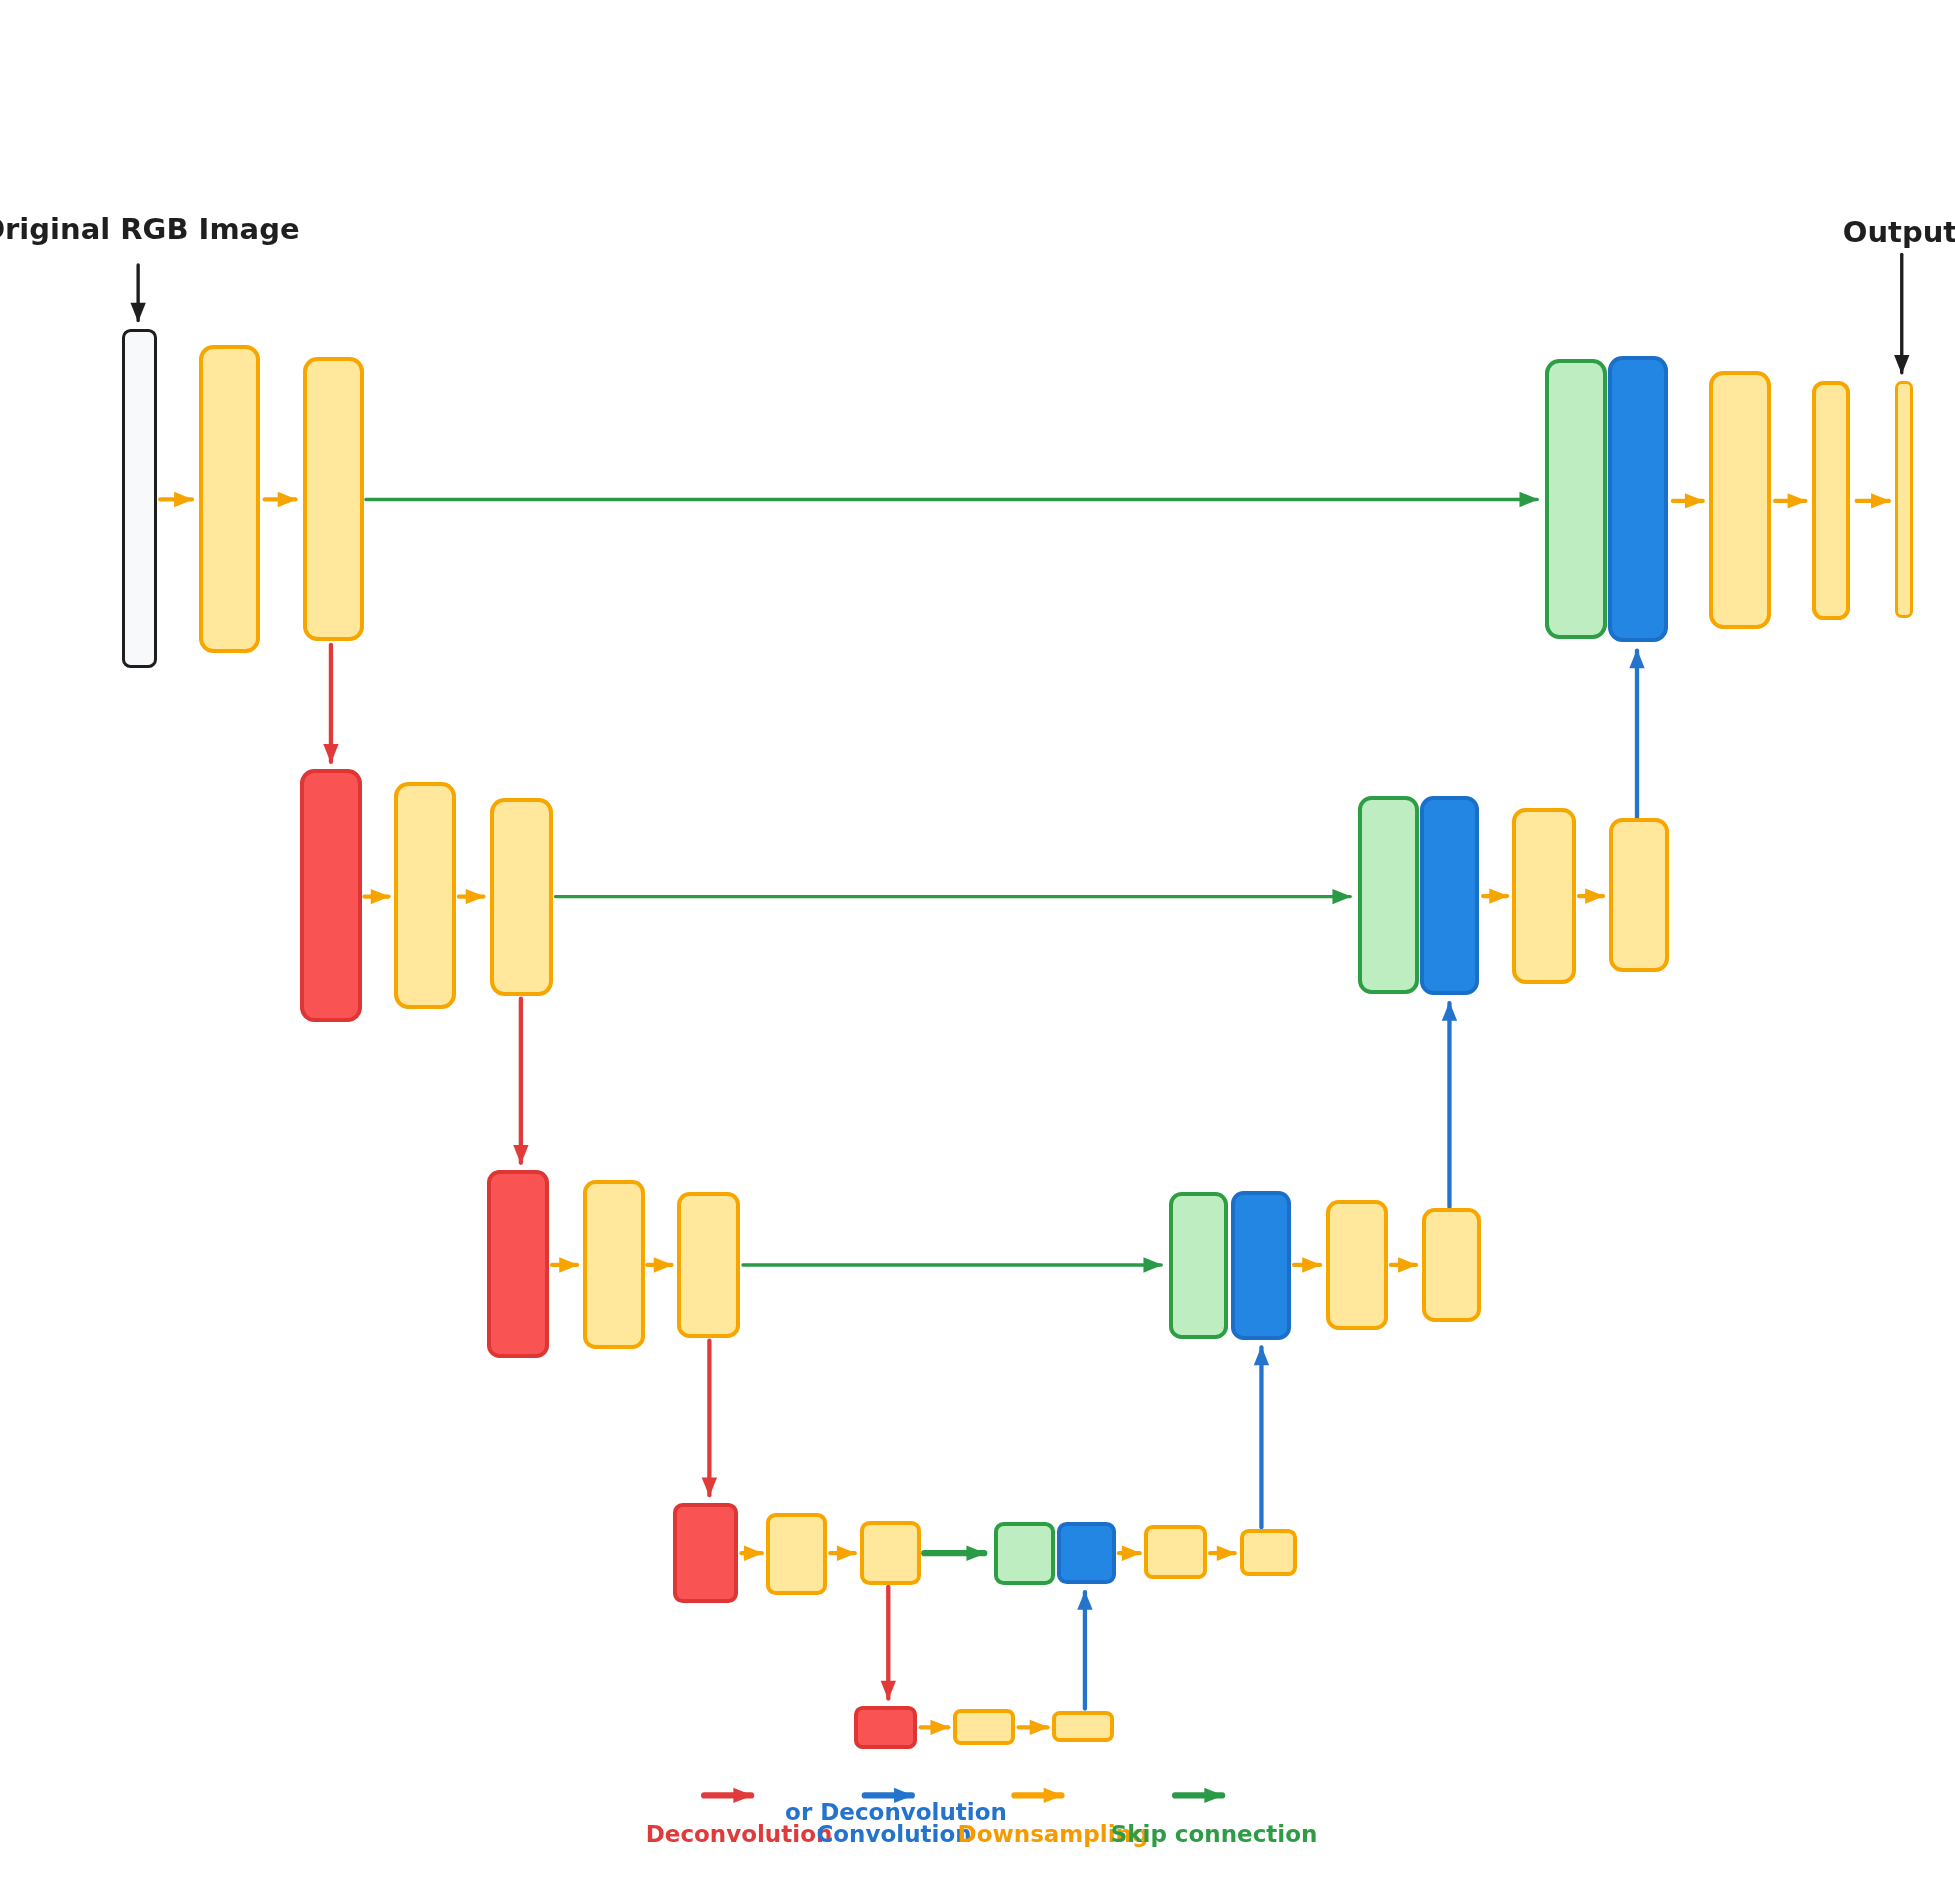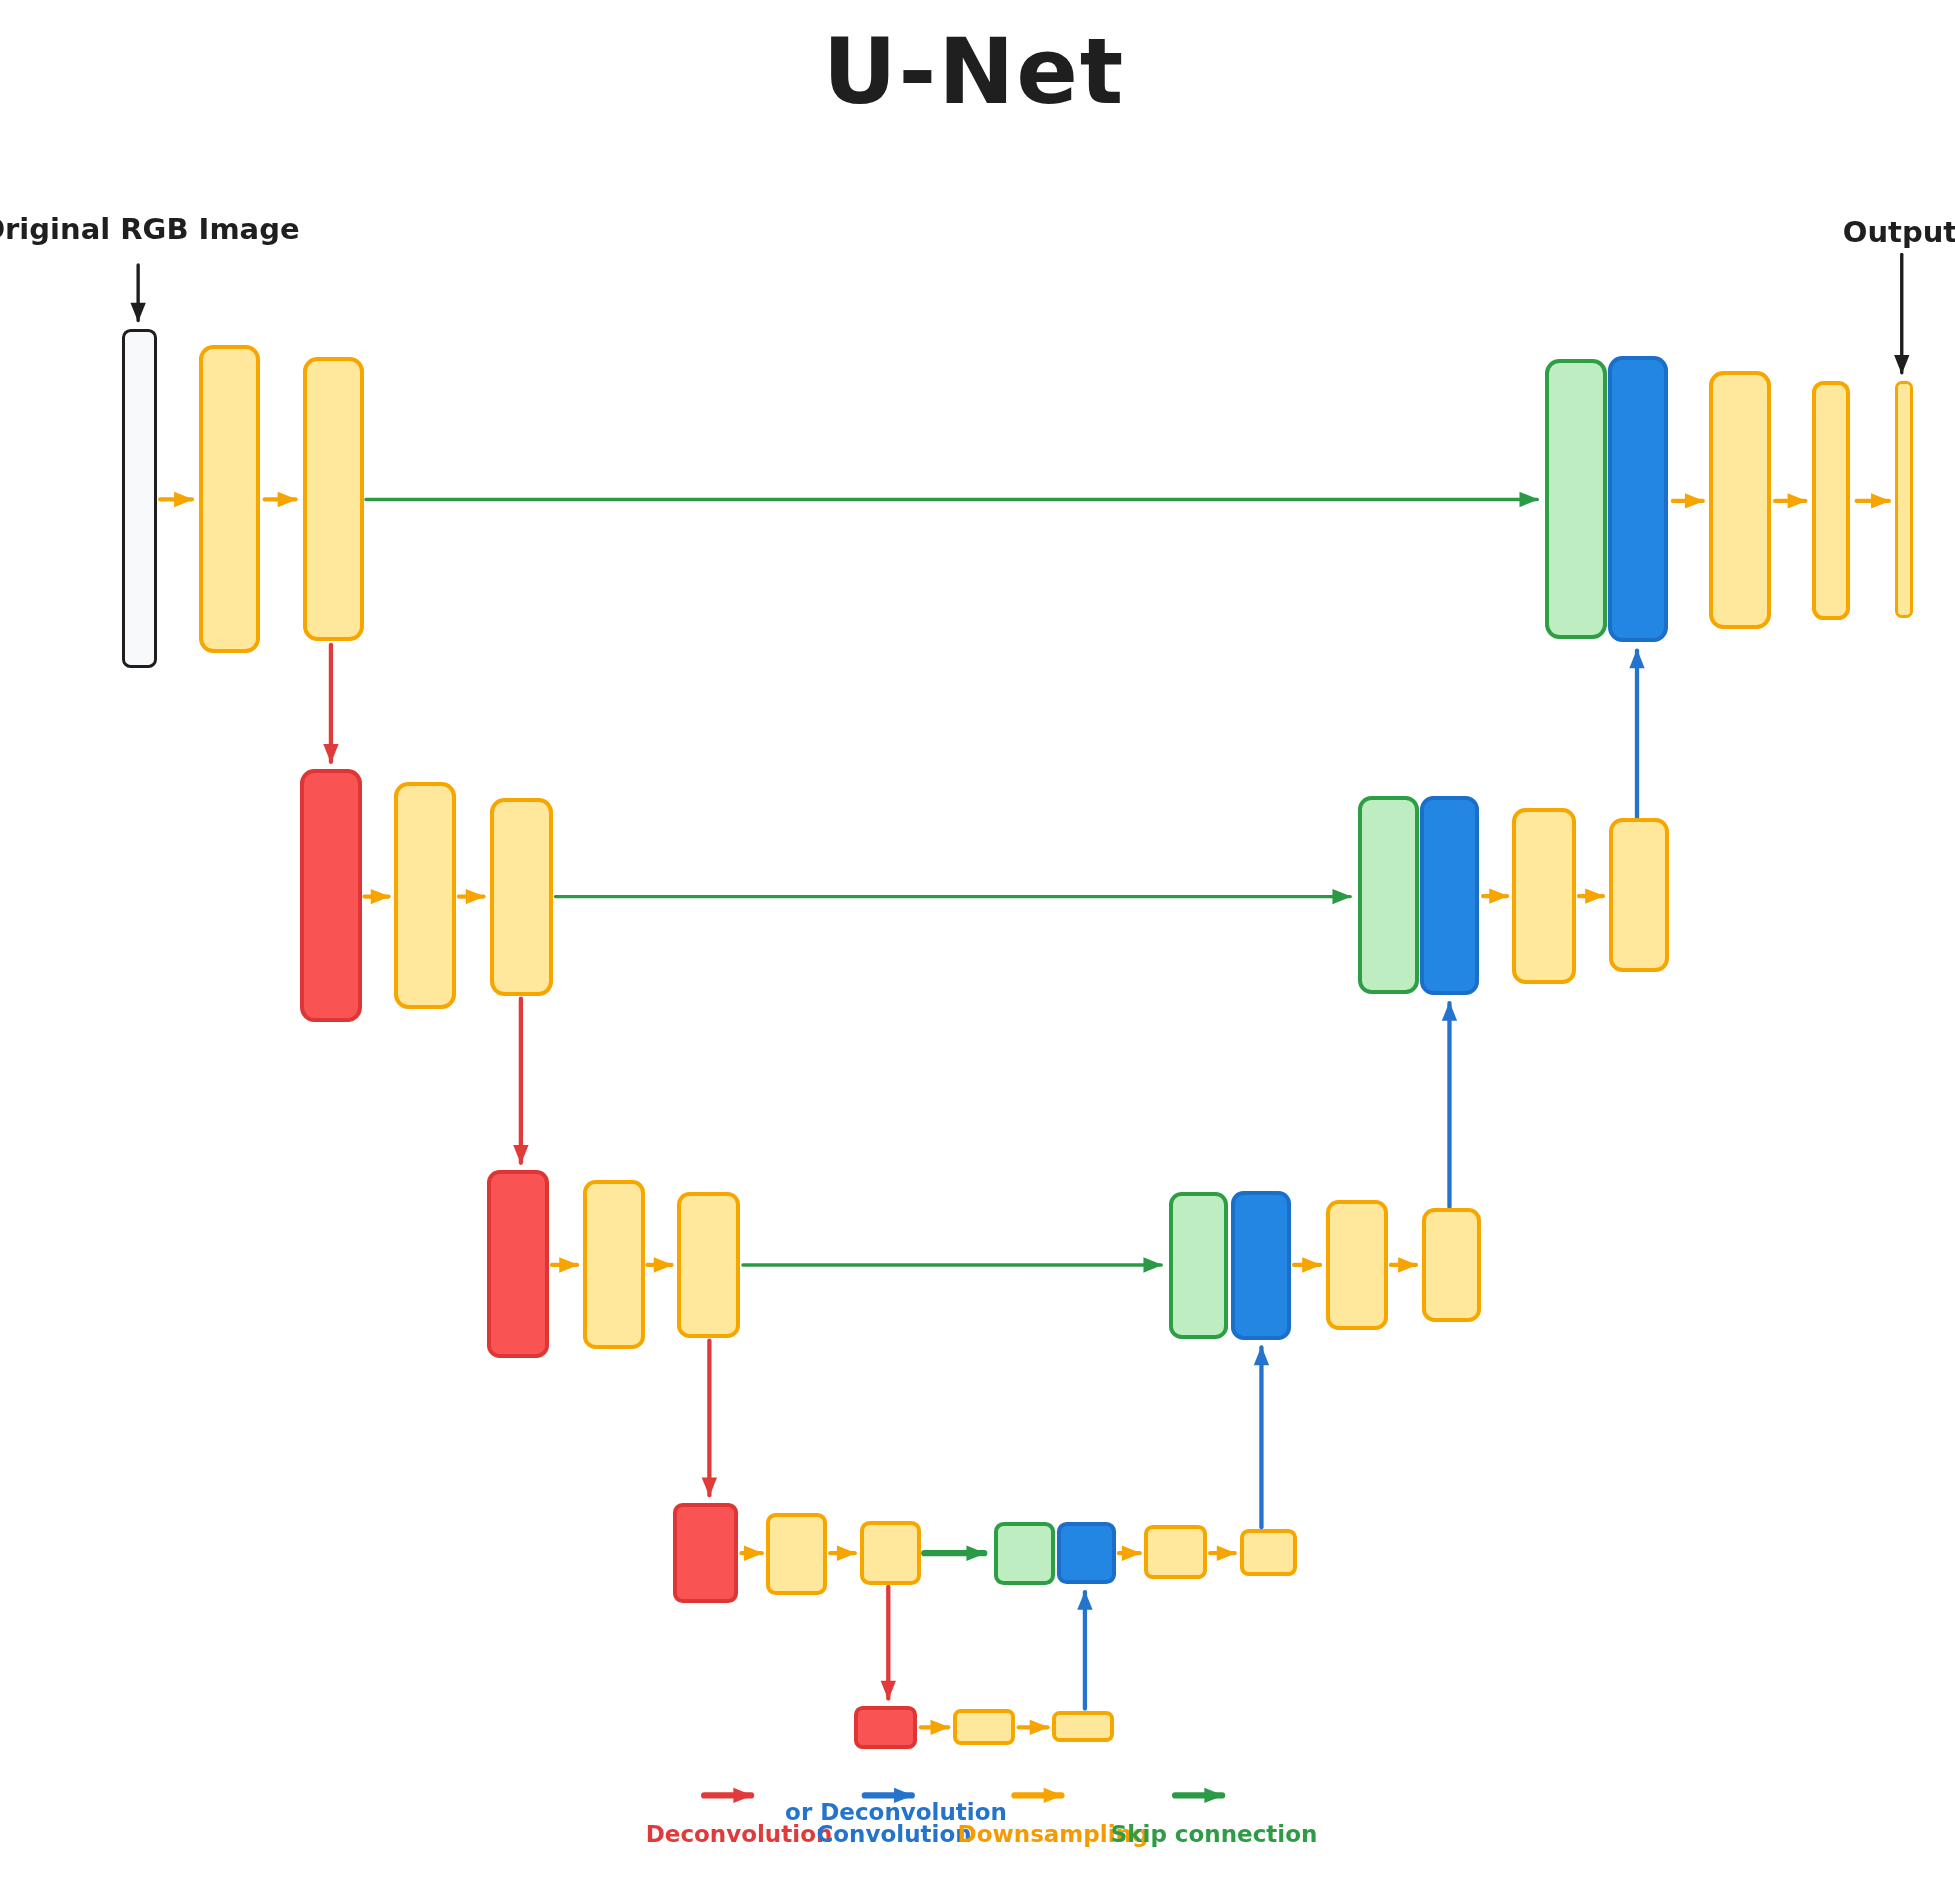--- a/index.html
+++ b/index.html
@@ -66,21 +66,20 @@
       <line x1="3413" y1="1705" x2="3413" y2="1356" stroke="#2473CC" stroke-width="9" stroke-linecap="round" marker-end="url(#head-blue)"></line>
       <line x1="3022" y1="2516" x2="3022" y2="2091" stroke="#2473CC" stroke-width="9" stroke-linecap="round" marker-end="url(#head-blue)"></line>
       <line x1="2630" y1="3184" x2="2630" y2="2809" stroke="#2473CC" stroke-width="9" stroke-linecap="round" marker-end="url(#head-blue)"></line>
       <line x1="2262" y1="3562" x2="2262" y2="3319" stroke="#2473CC" stroke-width="9" stroke-linecap="round" marker-end="url(#head-blue)"></line>
       <line x1="1468" y1="3743" x2="1566" y2="3743" stroke="#E03A3A" stroke-width="13" stroke-linecap="round" marker-end="url(#head-red)"></line>
       <line x1="1803" y1="3743" x2="1901" y2="3743" stroke="#2473CC" stroke-width="13" stroke-linecap="round" marker-end="url(#head-blue)"></line>
       <line x1="2115" y1="3743" x2="2213" y2="3743" stroke="#F7A300" stroke-width="13" stroke-linecap="round" marker-end="url(#head-orange)"></line>
       <line x1="2450" y1="3743" x2="2548" y2="3743" stroke="#2B9A47" stroke-width="13" stroke-linecap="round" marker-end="url(#head-green)"></line>
     </svg>
 
-  <div class="text-label" id="diagram-title" style="left:974px;top:19px;">U-Net</div>
 
   <div class="text-label io-label" style="left:140px;top:212px;">Original RGB Image</div>
 
   <div class="text-label io-label" style="left:1900px;top:215px;">Output</div>
 
   <div class="text-label legend-label" id="legend-down-label" style="left: 739px; top: 1821px; color: rgb(224, 58, 58);">Deconvolution</div>
   <div class="text-label legend-label" id="legend-up-label-1" style="left: 894px; top: 1821px; color: rgb(36, 115, 204);">Convolution</div>
   <div class="text-label legend-label" id="legend-up-label-2" style="left: 896px; top: 1799px; color: rgb(36, 115, 204);">or Deconvolution</div>
   <div class="text-label legend-label" id="legend-conv-label" style="left: 1053px; top: 1821px; color: rgb(245, 155, 0);">Downsampling</div>
   <div class="text-label legend-label" id="legend-skip-label" style="left: 1214px; top: 1821px; color: rgb(45, 156, 68); text-align: center;">Skip connection</div>

